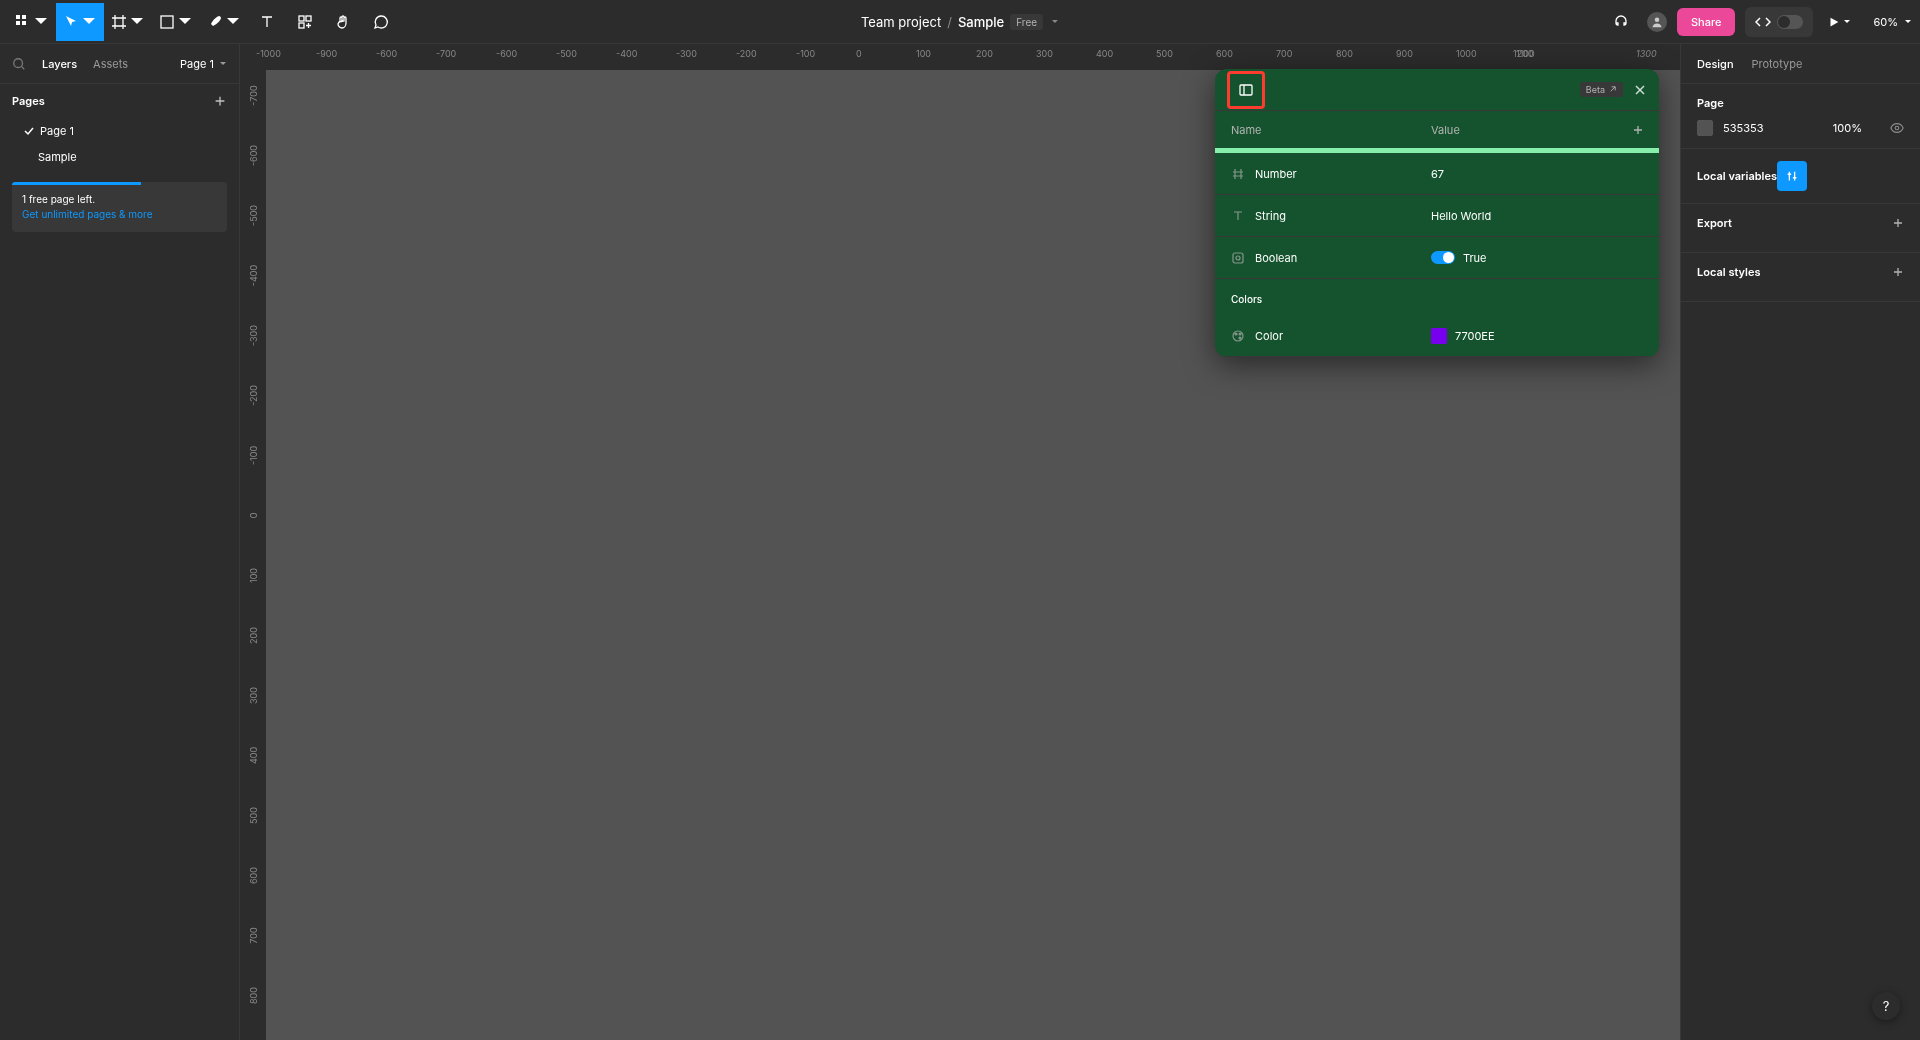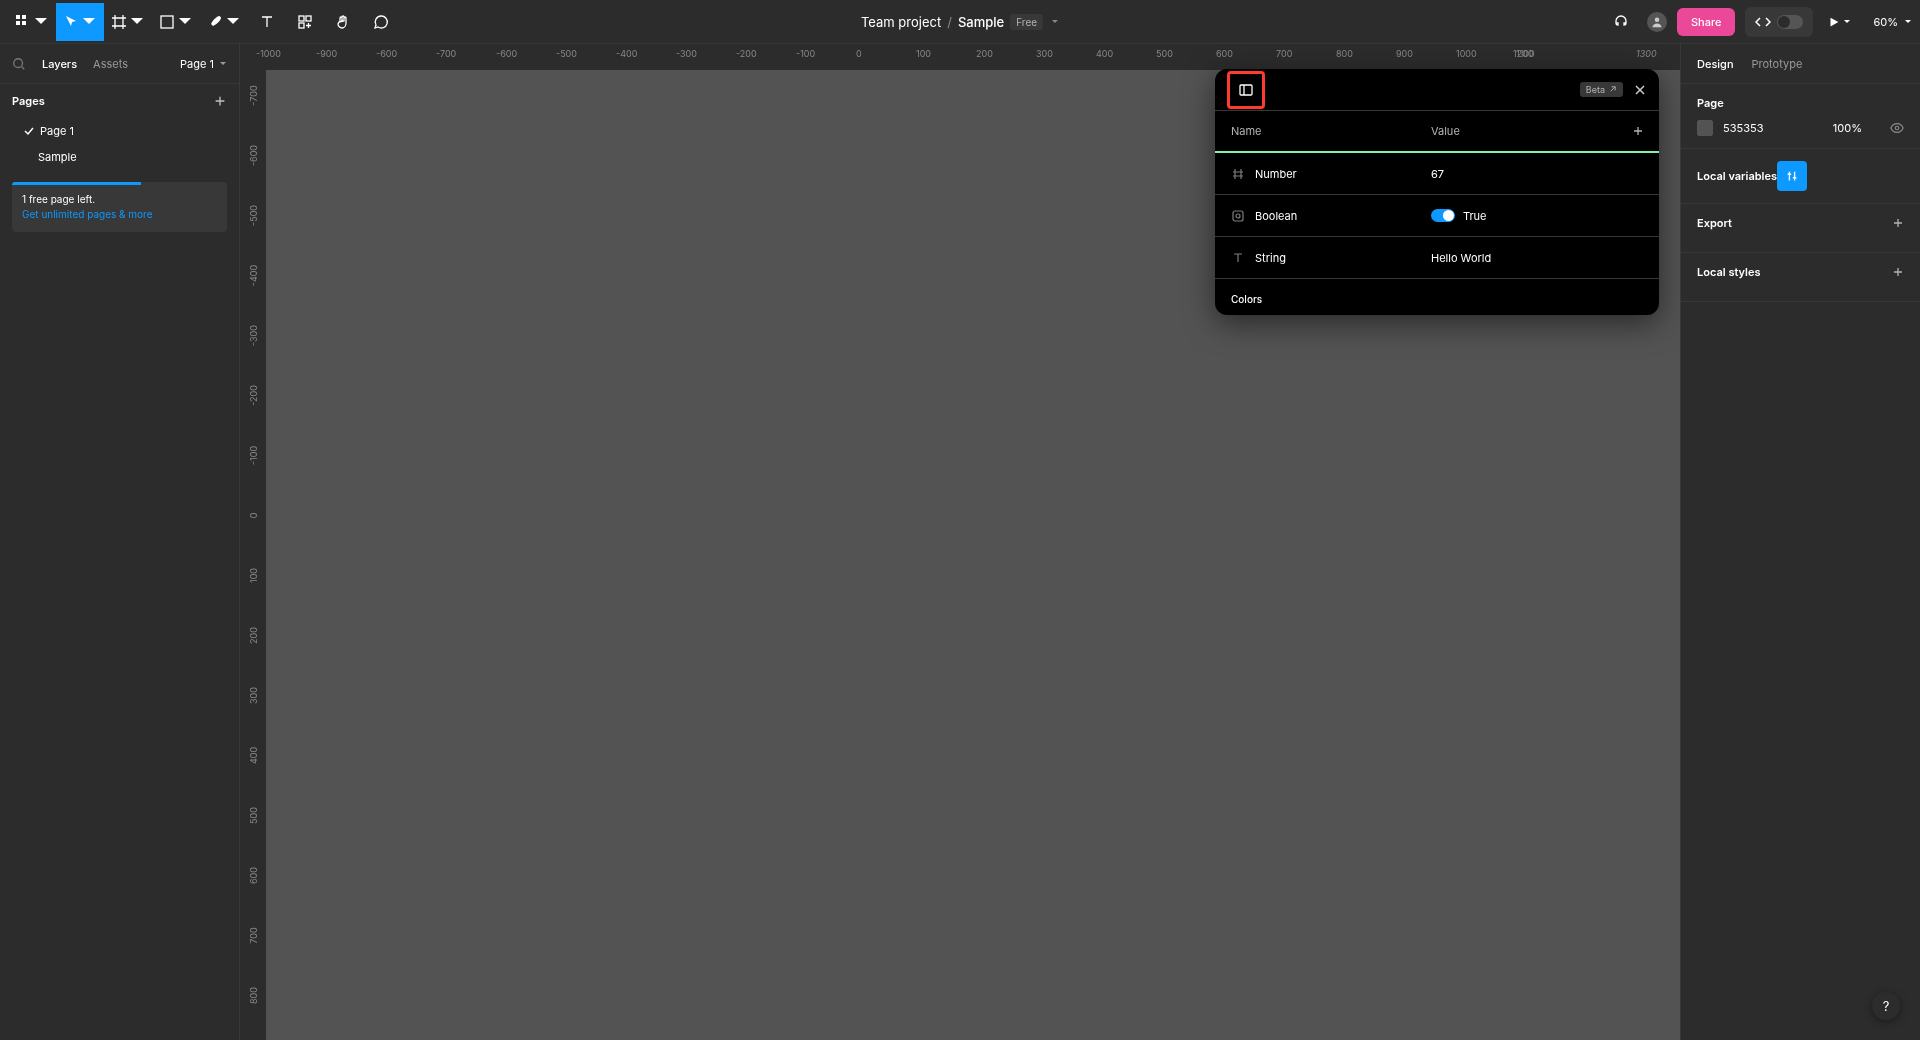--- a/index.html
+++ b/index.html
@@ -37,26 +37,26 @@
 .layer-item{padding:6px 12px 6px 38px;font-size:11px;cursor:pointer}
 .promo-box{margin:12px;padding:10px;background:#383838;border-radius:4px;font-size:10px;line-height:1.5;position:relative}
 .promo-bar{position:absolute;top:0;left:0;height:3px;width:60%;background:#0d99ff;border-radius:4px 0 0 0}
 .promo-link{color:#0d99ff;cursor:pointer}
 .canvas-area{flex:1;position:relative;background:#535353;overflow:hidden}
 .ruler-h{position:absolute;top:0;left:26px;right:0;height:26px;background:#2c2c2c;display:flex;font-size:9px;color:#888;align-items:flex-start;padding-top:4px}
 .ruler-h span{position:absolute}
 .ruler-v{position:absolute;top:26px;left:0;width:26px;bottom:0;background:#2c2c2c;font-size:9px;color:#888}
 .ruler-v span{position:absolute;left:50%;transform:translateX(-50%) rotate(-90deg);transform-origin:center}
 .ruler-corner{position:absolute;top:0;left:0;width:26px;height:26px;background:#2c2c2c}
-.variables-panel{position:absolute;top:25px;left:975px;width:444px;background:#000000;border-radius:12px;box-shadow:0 8px 30px rgba(0,0,0,.5);overflow:hidden}
+.variables-panel{position:absolute;top:25px;left:975px;width:444px;background:#14532d;border-radius:12px;box-shadow:0 8px 30px rgba(0,0,0,.5);overflow:hidden}
 .vp-head{height:42px;display:flex;align-items:center;padding:0 12px;border-bottom:1px solid #383838}
 .sidebar-toggle{width:38px;height:38px;display:flex;align-items:center;justify-content:center;border:3px solid #ff3b30;border-radius:4px;cursor:pointer}
 .beta-badge{margin-left:auto;background:#383838;color:#b3b3b3;padding:2px 6px;border-radius:3px;font-size:9px;display:flex;align-items:center;gap:3px}
 .close-x{width:14px;height:14px;margin-left:10px;cursor:pointer;opacity:.8}
-.vp-cols{height:42px;display:flex;align-items:center;border-bottom:2px solid #86efac;font-size:11px;color:#b3b3b3}
+.vp-cols{height:42px;display:flex;align-items:center;border-bottom:5px solid #86efac;font-size:11px;color:#b3b3b3}
 .col-name{width:200px;padding-left:16px}
 .col-value{flex:1;padding-left:16px}
 .col-add{width:42px;display:flex;align-items:center;justify-content:center}
 .var-row{height:42px;display:flex;align-items:center;border-bottom:1px solid #383838;font-size:11px}
 .var-name{width:200px;padding-left:16px;display:flex;align-items:center;gap:10px}
 .var-icon{width:14px;height:14px;opacity:.7}
 .var-value{flex:1;padding-left:16px;display:flex;align-items:center;gap:8px}
 .var-actions{width:42px}
 .toggle{width:24px;height:13px;background:#0d99ff;border-radius:7px;position:relative}
 .toggle::after{content:"";position:absolute;right:1px;top:1px;width:11px;height:11px;background:#fff;border-radius:50%}
@@ -313,42 +313,58 @@
               <path d="M4 2v10M10 2v10M2 5h10M2 9h10"></path>
             </svg>
           <span>Number</span>
         </div>
         <div class="var-value">67</div>
         <div class="var-actions"></div>
       </div>
       <div class="var-row">
         <div class="var-name">
           <svg class="var-icon" viewBox="0 0 14 14" fill="none" stroke="#b3b3b3" stroke-width="1.2">
+              <path d="M3 3h8M7 3v8"></path>
+            </svg>
+          <span>String</span>
+        </div>
+        <div class="var-value">Hello World</div>
+        <div class="var-actions"></div>
+      </div>
+      <div class="var-row">
+        <div class="var-name">
+          <svg class="var-icon" viewBox="0 0 14 14" fill="none" stroke="#b3b3b3" stroke-width="1.2">
               <rect x="2" y="2" width="10" height="10" rx="2"></rect>
               <circle cx="7" cy="7" r="2"></circle>
             </svg>
           <span>Boolean</span>
         </div>
         <div class="var-value">
           <div class="toggle"></div>
           <span>True</span>
         </div>
         <div class="var-actions"></div>
       </div>
+      <div class="section-label">Colors</div>
       <div class="var-row">
         <div class="var-name">
           <svg class="var-icon" viewBox="0 0 14 14" fill="none" stroke="#b3b3b3" stroke-width="1.2">
-              <path d="M3 3h8M7 3v8"></path>
-            </svg>
-          <span>String</span>
-        </div>
-        <div class="var-value">Hello World</div>
+              <circle cx="7" cy="7" r="5"></circle>
+              <circle cx="5" cy="5" r="1" fill="#b3b3b3"></circle>
+              <circle cx="9" cy="5" r="1" fill="#b3b3b3"></circle>
+              <circle cx="9" cy="9" r="1" fill="#b3b3b3"></circle>
+            </svg>
+          <span>Color</span>
+        </div>
+        <div class="var-value">
+          <div class="color-chip"></div>
+          <span>7700EE</span>
+        </div>
         <div class="var-actions"></div>
       </div>
-      <div class="section-label">Colors</div>
     </div>
   </div>
 
   <div class="right-panel">
     <div class="rp-tabs">
       <span class="tab active">Design</span>
       <span class="tab">Prototype</span>
     </div>
     <div class="rp-section">
       <div class="rp-label">Page</div>

